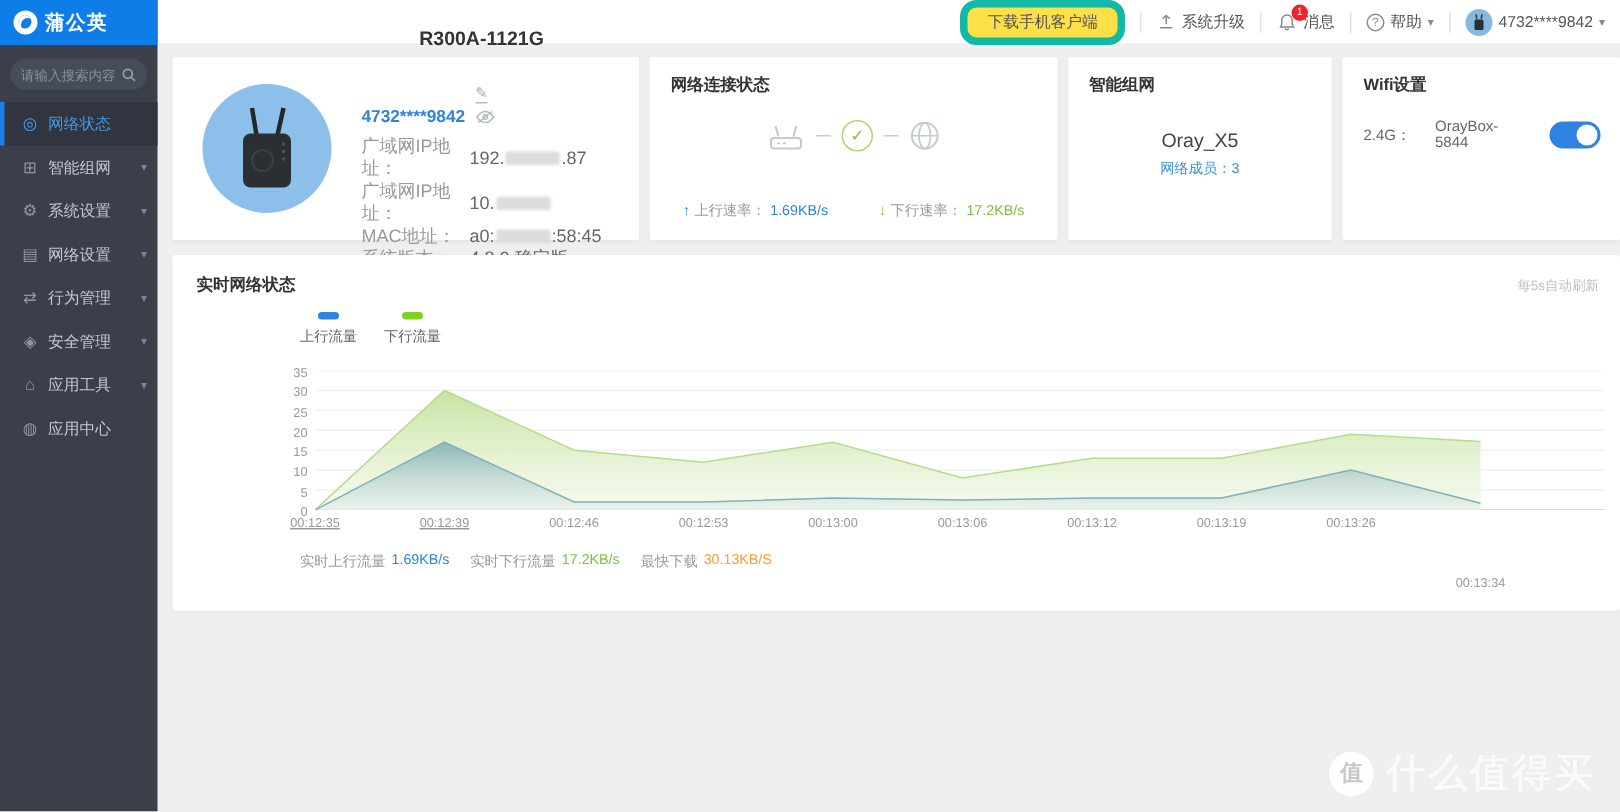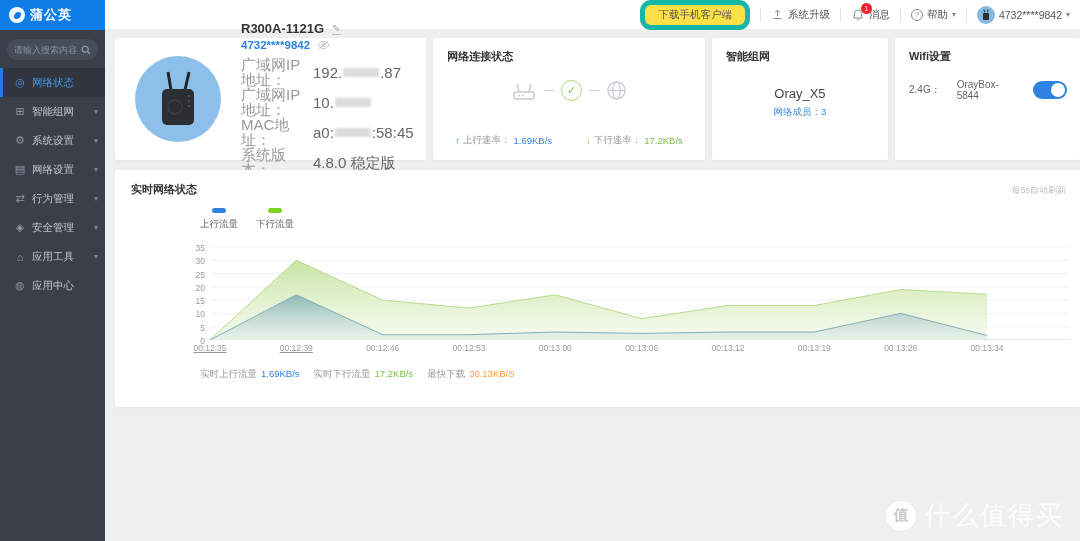--- a/index.html
+++ b/index.html
@@ -34,26 +34,26 @@
 
   
   .content { position:absolute; left:105px; right:0; top:30px; bottom:0; background:#efefef; }
   .cards-row { position:absolute; left:10px; top:8px; right:0; height:122px; display:flex; gap:7px; }
   .card { background:#fff; border-radius:2px; box-shadow:0 1px 3px rgba(0,0,0,0.04); }
   .card-title { font-size:11px; font-weight:bold; color:#333; }
 
   
   .dev-card { width:315px; display:flex; align-items:center; padding-left:20px; gap:20px; }
   .dev-circle { width:86px; height:86px; border-radius:50%; background:#8cc0ea; flex:none; display:flex; align-items:center; justify-content:center; }
-  .dev-model-row { display:flex; align-items:center; gap:8px; }
+  .dev-model-row { display:flex; align-items:center; gap:24px;flex-direction:column; }
   .dev-model { font-size:13px; font-weight:bold; color:#333; }
   .edit-glyph { font-size:10px; color:#aaa; cursor:pointer; border-bottom:1px solid #bbb; }
   .dev-sn-row { display:flex; align-items:center; gap:7px; margin:3px 0 6px 0; }
   .dev-sn { font-size:11.5px; font-weight:bold; color:#2e83e0; }
-  .dev-row { display:flex; font-size:15px; line-height:15px; }
+  .dev-row { display:flex; font-size:12px; line-height:15px; }
   .dev-row .lbl { color:#999; width:72px; }
   .dev-row .val { color:#666; display:flex; align-items:center; }
   .mask { display:inline-block; width:36px; height:9px; background:#dcdcdc; border-radius:1px; filter:blur(1.2px); margin:0 1px; }
 
   
   .conn-card { width:275px; padding:11px 14px; position:relative; }
   .conn-icons { display:flex; align-items:center; justify-content:center; gap:7px; margin-top:16px; color:#ccc; }
   .dash { width:10px; height:1px; background:#ccc; }
   .check-circle { width:21px; height:21px; border:1.5px solid #a6d77a; border-radius:50%; color:#7bc043; font-size:11px; display:flex; align-items:center; justify-content:center; }
   .conn-link { text-align:center; color:#3e8ddd; font-size:10.5px; margin-top:10px; cursor:pointer; }
@@ -378,21 +378,21 @@
     <div class="xlabels" id="xlabels">
         <div class="xlabel" style="left: 0px; text-decoration: underline;">00:12:35</div>
         <div class="xlabel" style="left: 86.3px; text-decoration: underline;">00:12:39</div>
         <div class="xlabel" style="left: 172.7px;">00:12:46</div>
         <div class="xlabel" style="left: 259px;">00:12:53</div>
         <div class="xlabel" style="left: 345.3px;">00:13:00</div>
         <div class="xlabel" style="left: 431.7px;">00:13:06</div>
         <div class="xlabel" style="left: 518px;">00:13:12</div>
         <div class="xlabel" style="left: 604.3px;">00:13:19</div>
         <div class="xlabel" style="left: 690.7px;">00:13:26</div>
-        <div class="xlabel" style="left: 777px;">00:13:34</div>
+        <div class="xlabel" style="left: 777px; margin-top: 40px;">00:13:34</div>
       </div>
     <div class="chart-stats" id="chart-stats">
   <span class="stat">
     <span class="s-label">实时上行流量</span>
     <span class="s-value" style="color: rgb(46, 131, 224);">1.69KB/s</span>
   </span>
 
   <span class="stat">
     <span class="s-label">实时下行流量</span>
     <span class="s-value" style="color: rgb(123, 192, 67);">17.2KB/s</span>

